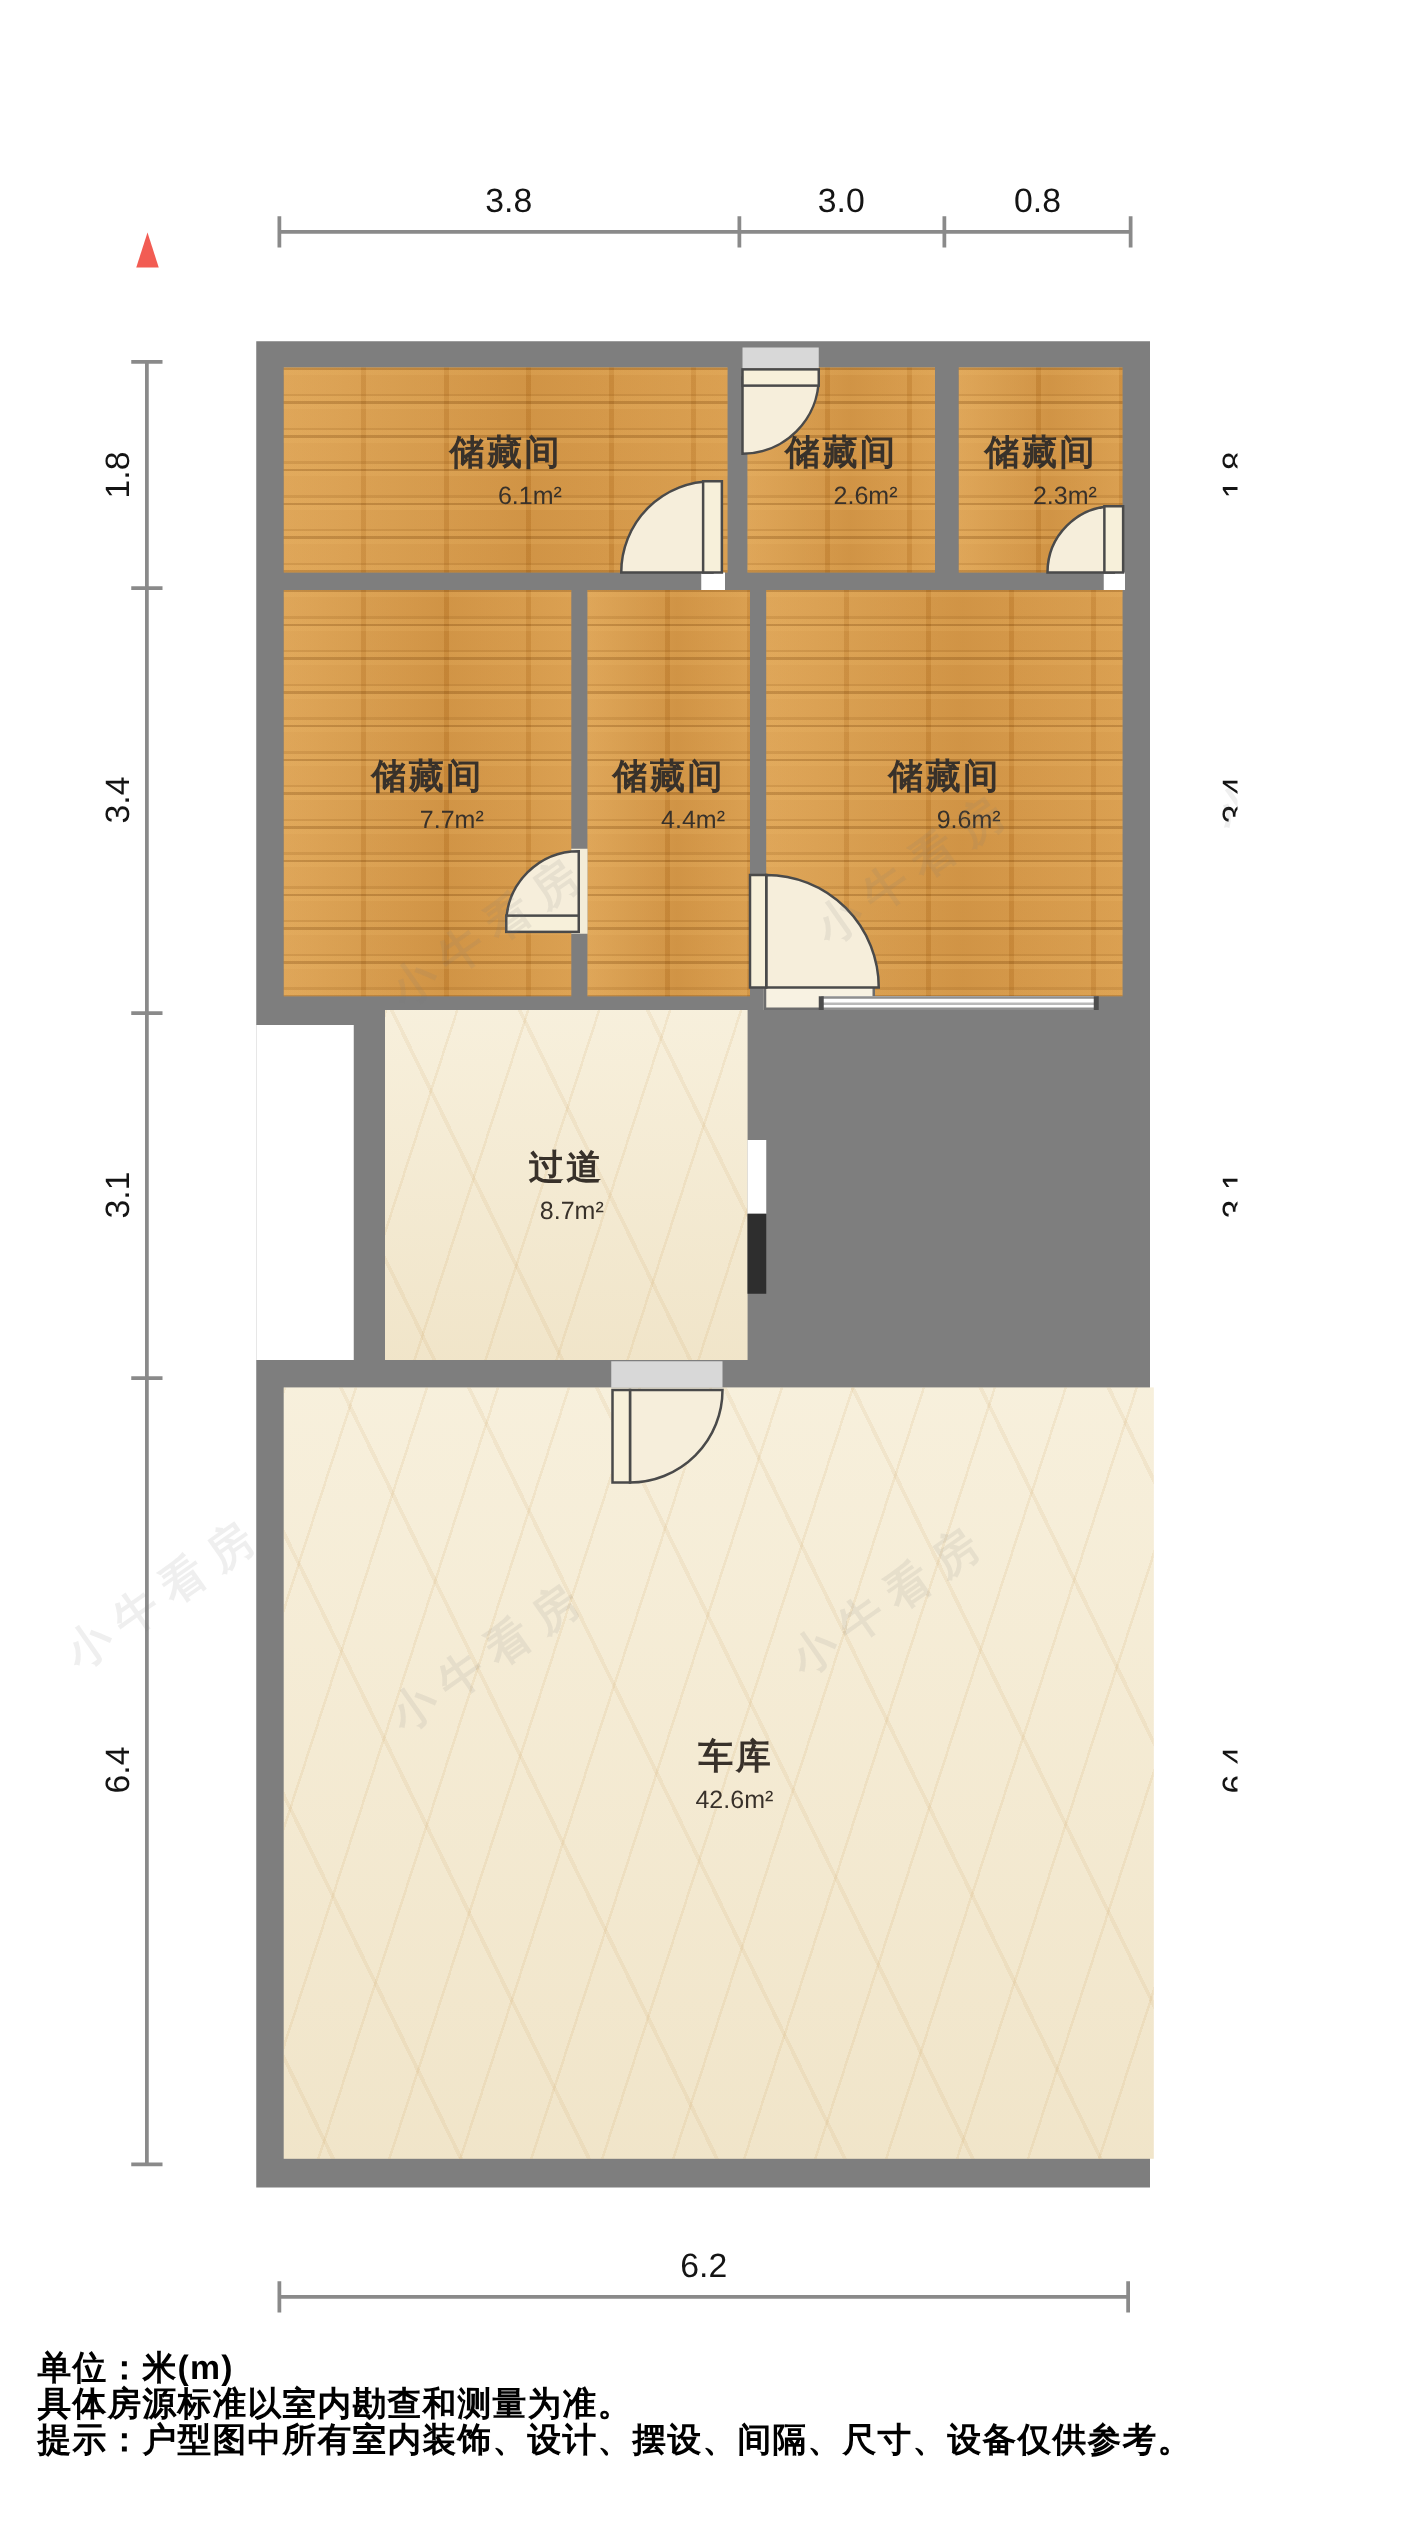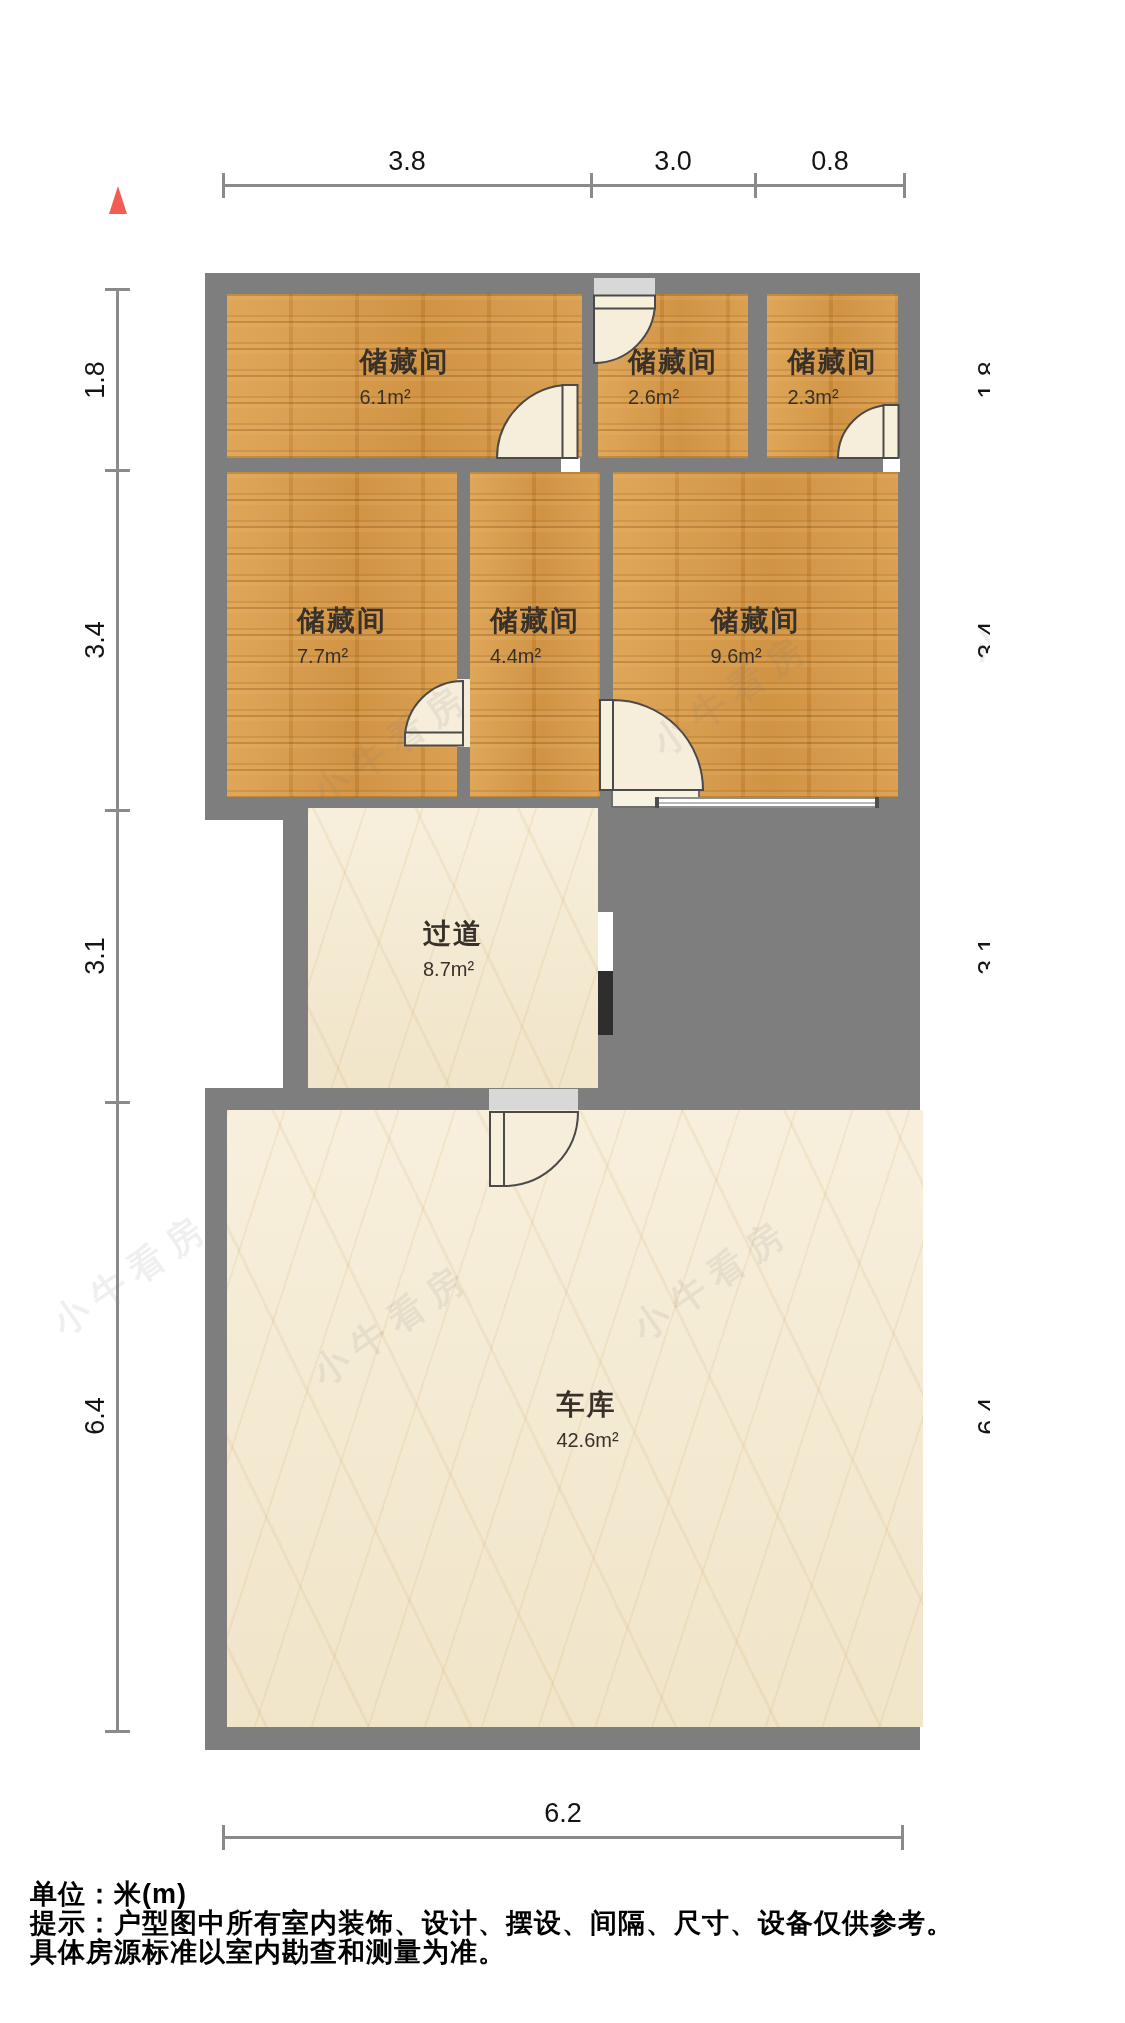--- a/index.html
+++ b/index.html
@@ -29,21 +29,21 @@
   .gaplight{background:#d8d8d8;}
   .gapwhite{background:#ffffff;}
   .sill{background:#f8f2e2;border:2px solid #6d6d6d;box-sizing:border-box;}
   .lift-white{background:#ffffff;}
   .lift-black{background:#2e2e2e;}
   .winband{background:#ffffff;border-top:2px solid #8f8f8f;border-bottom:2px solid #8f8f8f;box-sizing:border-box;}
   .winband .mid{position:absolute;left:0;right:0;top:50%;height:2px;margin-top:-1px;background:#b9b9b9;}
   .wincap{background:#4d4d4d;}
 
   
-  .rlabel{text-align:left;color:#38312a;z-index:30;position:relative;}
+  .rlabel{text-align:right;color:#38312a;z-index:30;position:relative;}
   .rname{font-size:28px;font-weight:700;letter-spacing:2px;}
   .rarea{font-size:20px;font-weight:500;margin-top:5px;}
 
   
   .dline{background:#8a8a8a;}
   .dtick{background:#8a8a8a;}
   .dlabel{position:absolute;font-size:27px;color:#141414;white-space:nowrap;
           transform:translate(-50%,-50%);}
   .dlabel.rot{transform:translate(-50%,-50%) rotate(-90deg);}
 
@@ -198,17 +198,17 @@
 
   <div class="wm" style="left:300px;top:720px;">小牛看房</div>
   <div class="wm" style="left:640px;top:670px;">小牛看房</div>
   <div class="wm" style="left:40px;top:1250px;">小牛看房</div>
   <div class="wm" style="left:300px;top:1300px;">小牛看房</div>
   <div class="wm" style="left:620px;top:1255px;">小牛看房</div>
   <div class="wm" style="left:960px;top:580px;">小牛看房</div>
 
   <div class="footer">
     <div>单位：米(m)</div>
+    <div>具体房源标准以室内勘查和测量为准。</div>
     <div>提示：户型图中所有室内装饰、设计、摆设、间隔、尺寸、设备仅供参考。</div>
-    <div>具体房源标准以室内勘查和测量为准。</div>
   </div>
 
 </div>
 
 </body></html>

